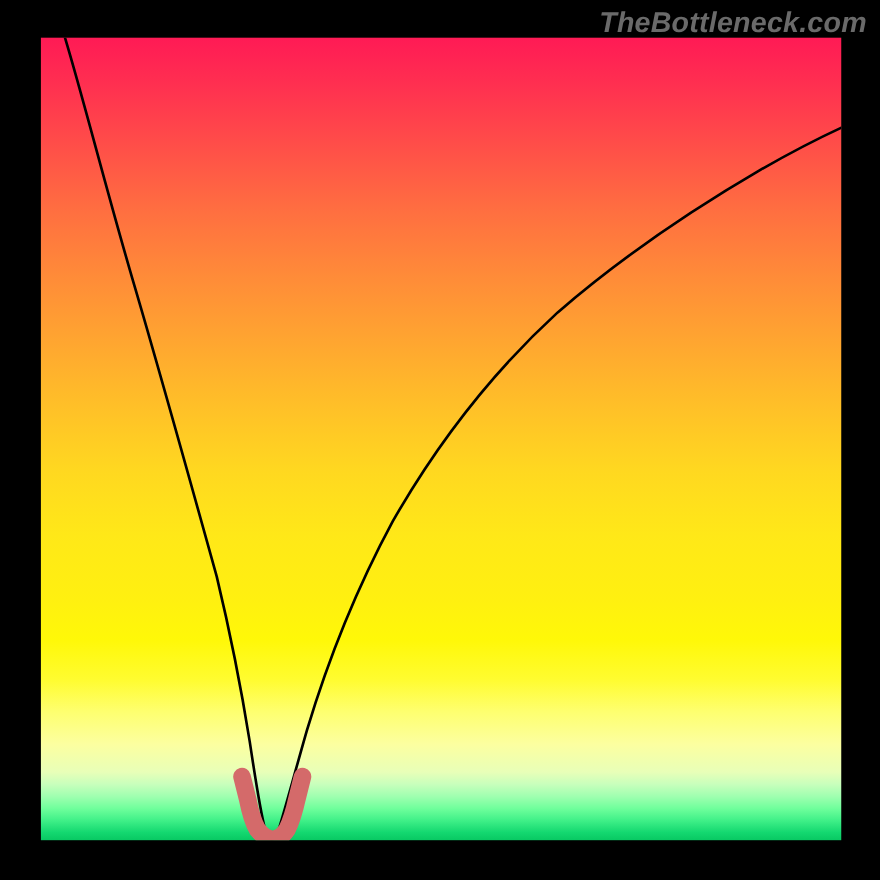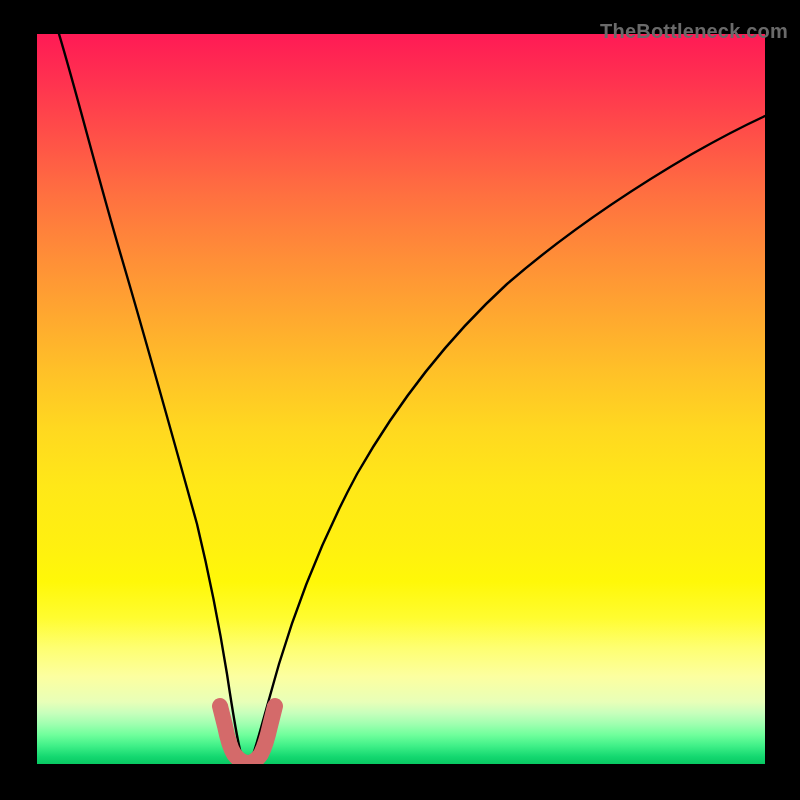--- a/index.html
+++ b/index.html
@@ -55,27 +55,28 @@
     );
   }
   svg.curve {
     position: absolute;
     inset: 0;
     width: 728px;
     height: 730px;
   }
   .watermark {
     position: absolute;
-    top: 20px;
+    top: 5px;
     right: 12px;
     font-family: Arial, Helvetica, sans-serif;
-    font-size: 20px;
+    font-size: 26px;
     font-weight: 600;
     color: #6a6a6a;
     letter-spacing: 0.2px;
+    font-style: italic;
   }
 </style>
 </head>
 <body>
 
 <div class="frame">
   <div class="plot">
     <div class="gradient"></div>
     <svg class="curve" viewBox="0 0 728 730" preserveAspectRatio="none">
       <path fill="none" stroke="#000" stroke-width="2.4" stroke-linecap="round" d="M 22 0

